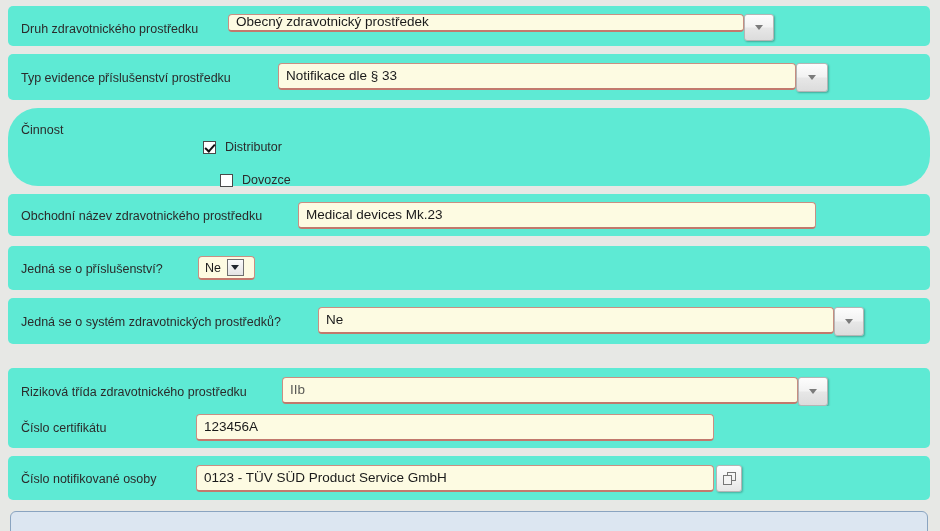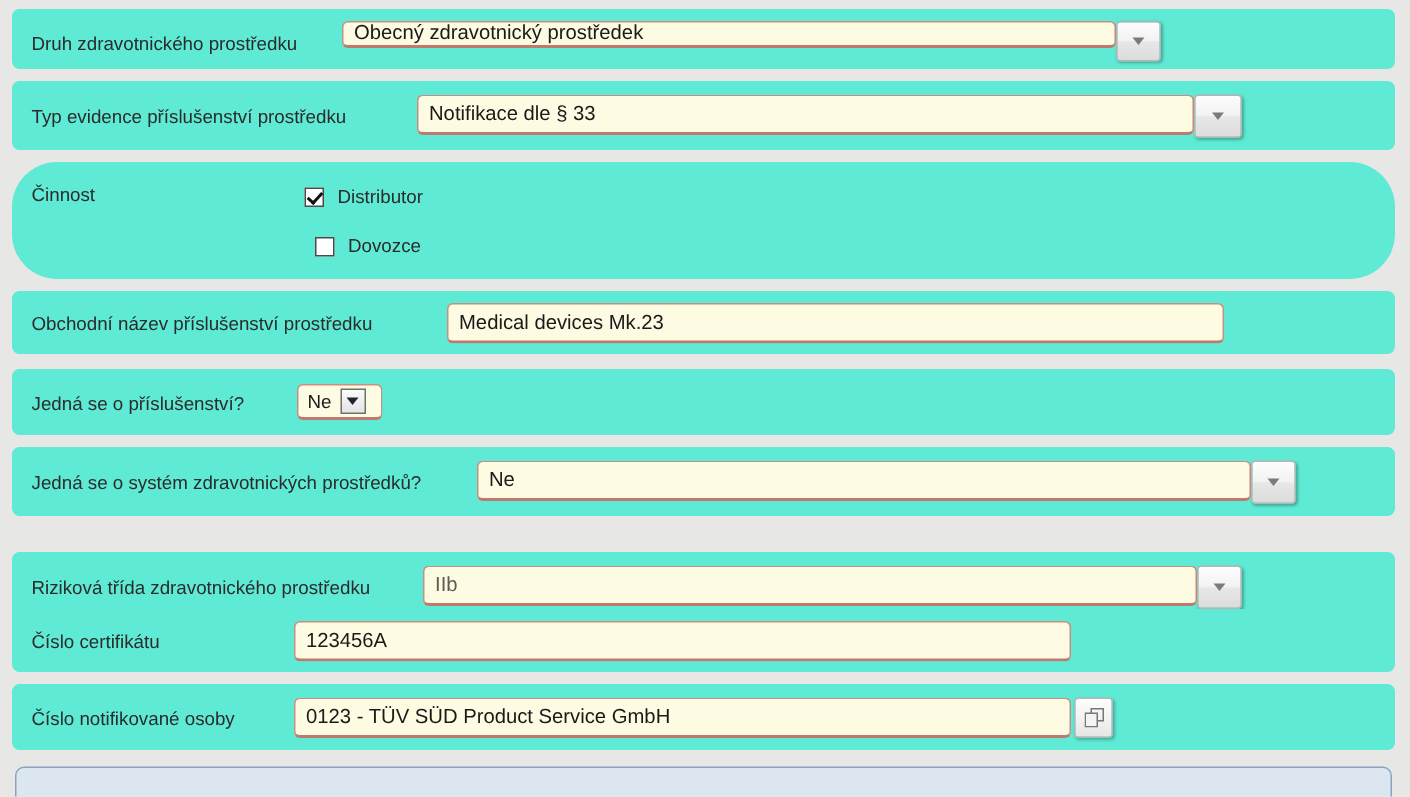--- a/index.html
+++ b/index.html
@@ -116,21 +116,21 @@
     justify-content: center;
   }
   .mini-select .ms-btn .tri2 {
     width: 0; height: 0;
     border-left: 4px solid transparent;
     border-right: 4px solid transparent;
     border-top: 5px solid #20262e;
   }
 
   
-  .cb-line { position: absolute; display: flex; align-items: center; }
+  .cb-line { position: absolute; display: flex; align-items: center; margin-top: 16px; }
   .cb-box {
     width: 13px; height: 13px;
     box-sizing: border-box;
     background: #ffffff;
     border: 1px solid #4a4a4a;
     position: relative;
     flex: none;
   }
   .cb-box.checked::after {
     content: "";
@@ -183,28 +183,28 @@
   </div>
 
   <div class="form-row" style="top:108px; height:78px;border-radius:30px;">
     <div class="row-label" style="top:15px;">Činnost</div>
 
     <div class="cb-line" style="left:195px; top:16px;">
       <span class="cb-box checked"></span>
       <span class="cb-label">Distributor</span>
     </div>
 
-    <div class="cb-line" style="left:202px; top:49px;align-items:center;">
+    <div class="cb-line" style="left:212px; top:49px;align-items:center;">
       <span class="cb-box"></span>
       <span class="cb-label">Dovozce</span>
     </div>
   </div>
 
   <div class="form-row" style="top:194px; height:42px;">
-    <div class="row-label" style="top:15px;">Obchodní název příslušenství prostředku</div>
+    <div class="row-label" style="top:15px;">Obchodní název zdravotnického prostředku</div>
     <div class="field" style="left:290px; top:8px; width:518px; height:27px;">Medical devices Mk.23</div>
   </div>
 
   <div class="form-row" style="top:246px; height:44px;">
     <div class="row-label" style="top:16px;">Jedná se o příslušenství?</div>
     <div class="mini-select" style="left:190px; top:10px; width:57px; height:24px;">
       <span class="ms-val">Ne</span>
       <span class="ms-btn">
         <span class="tri2"></span>
       </span>

